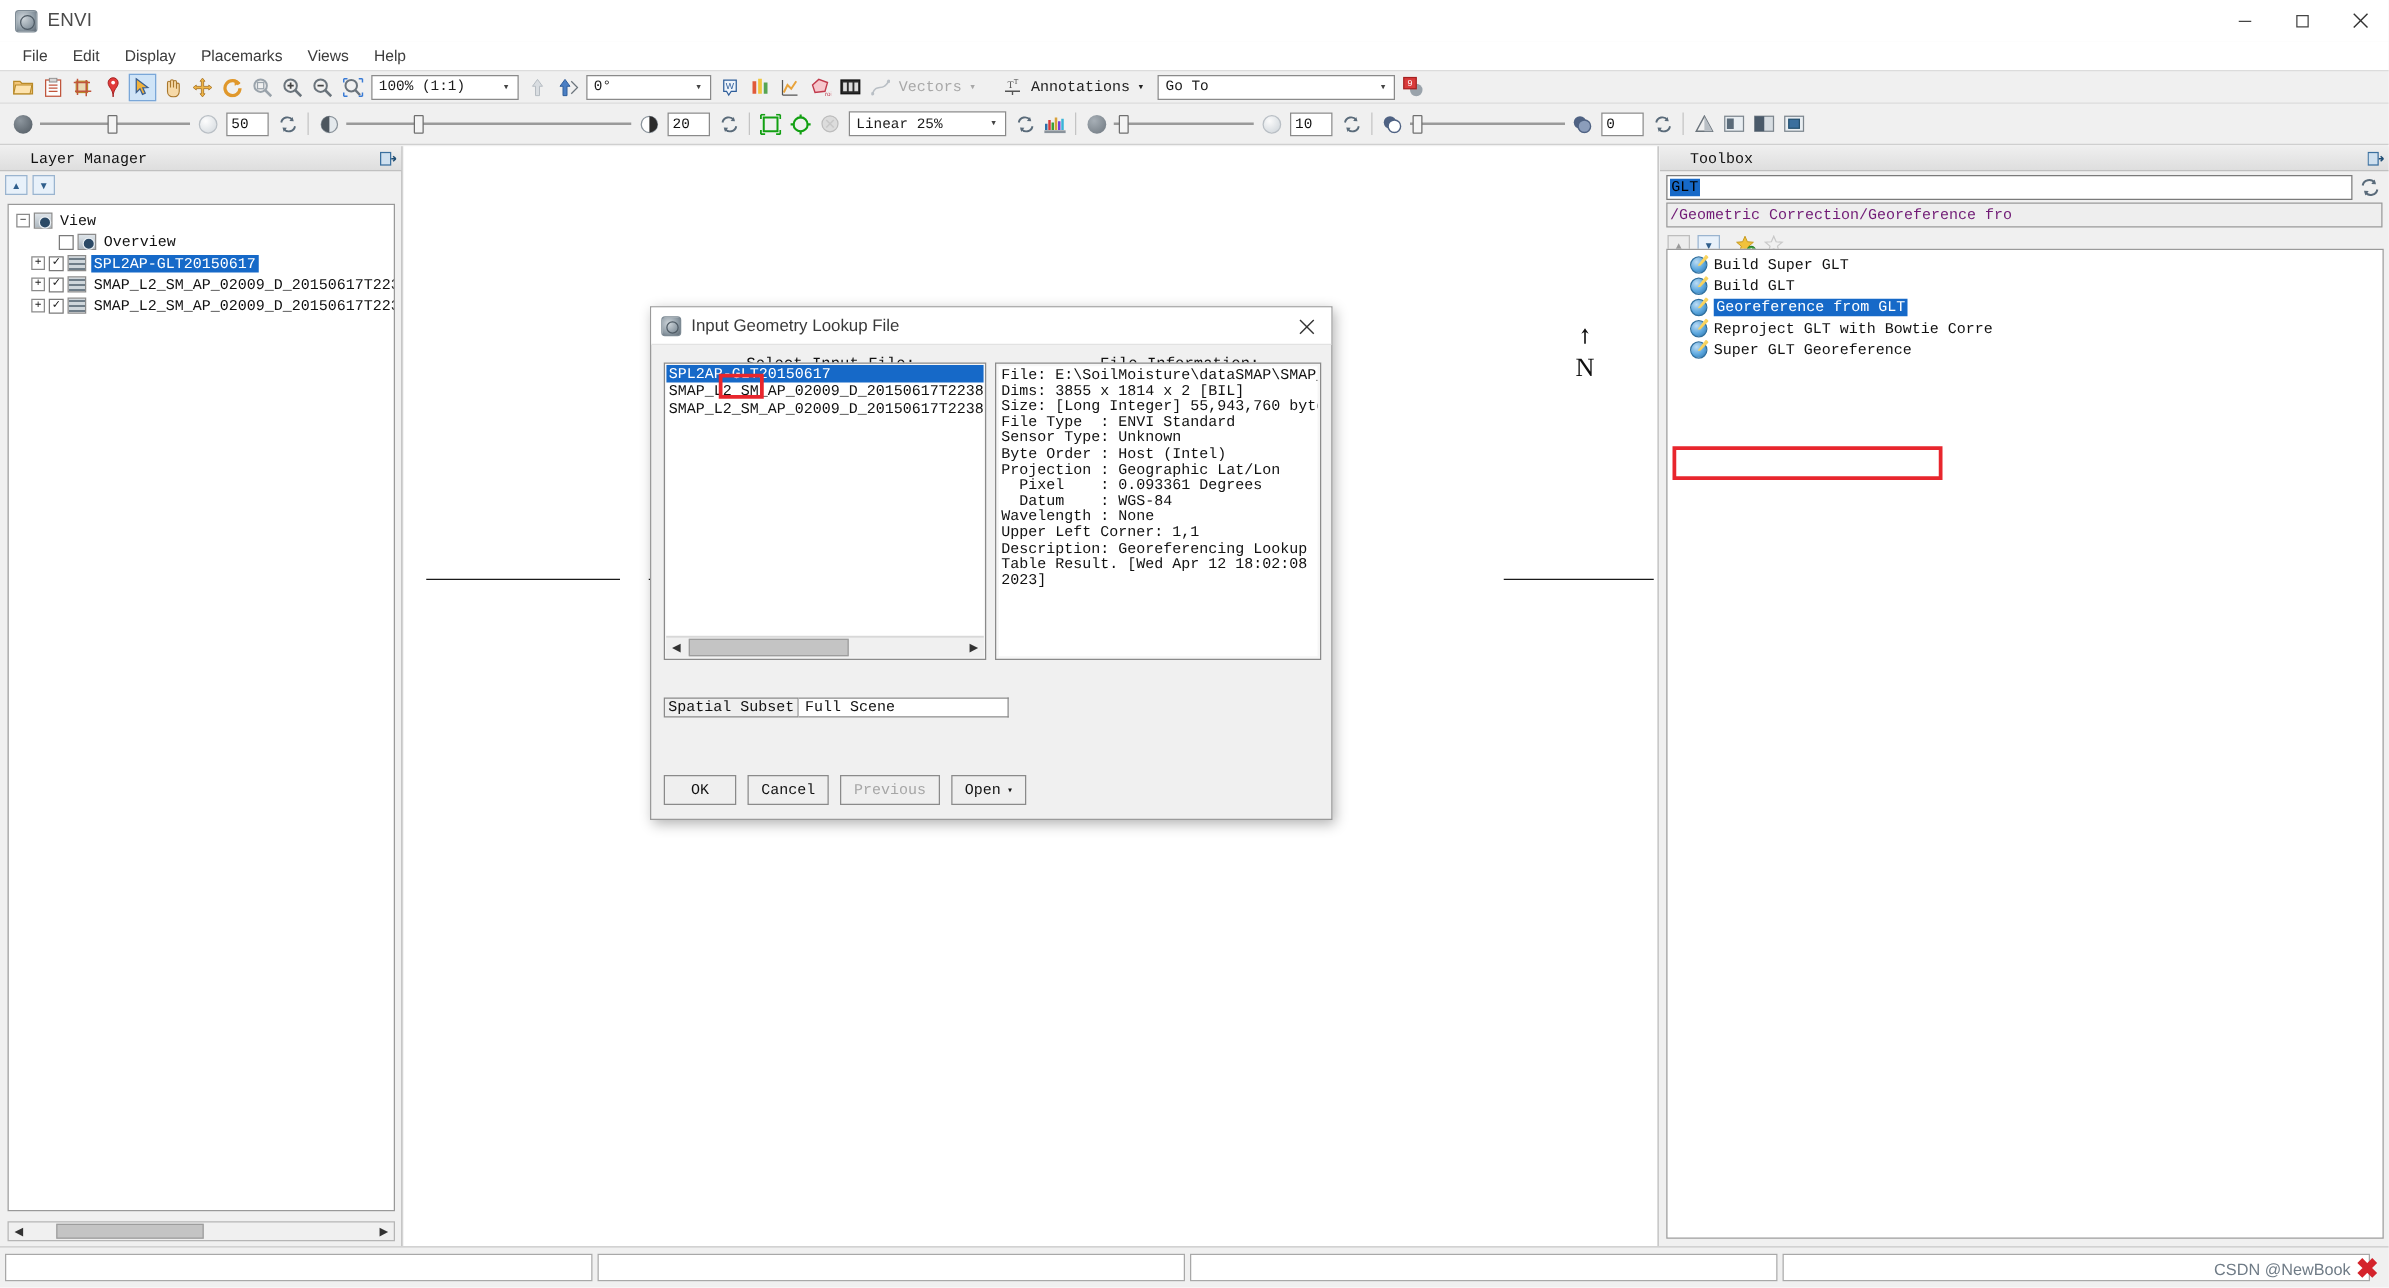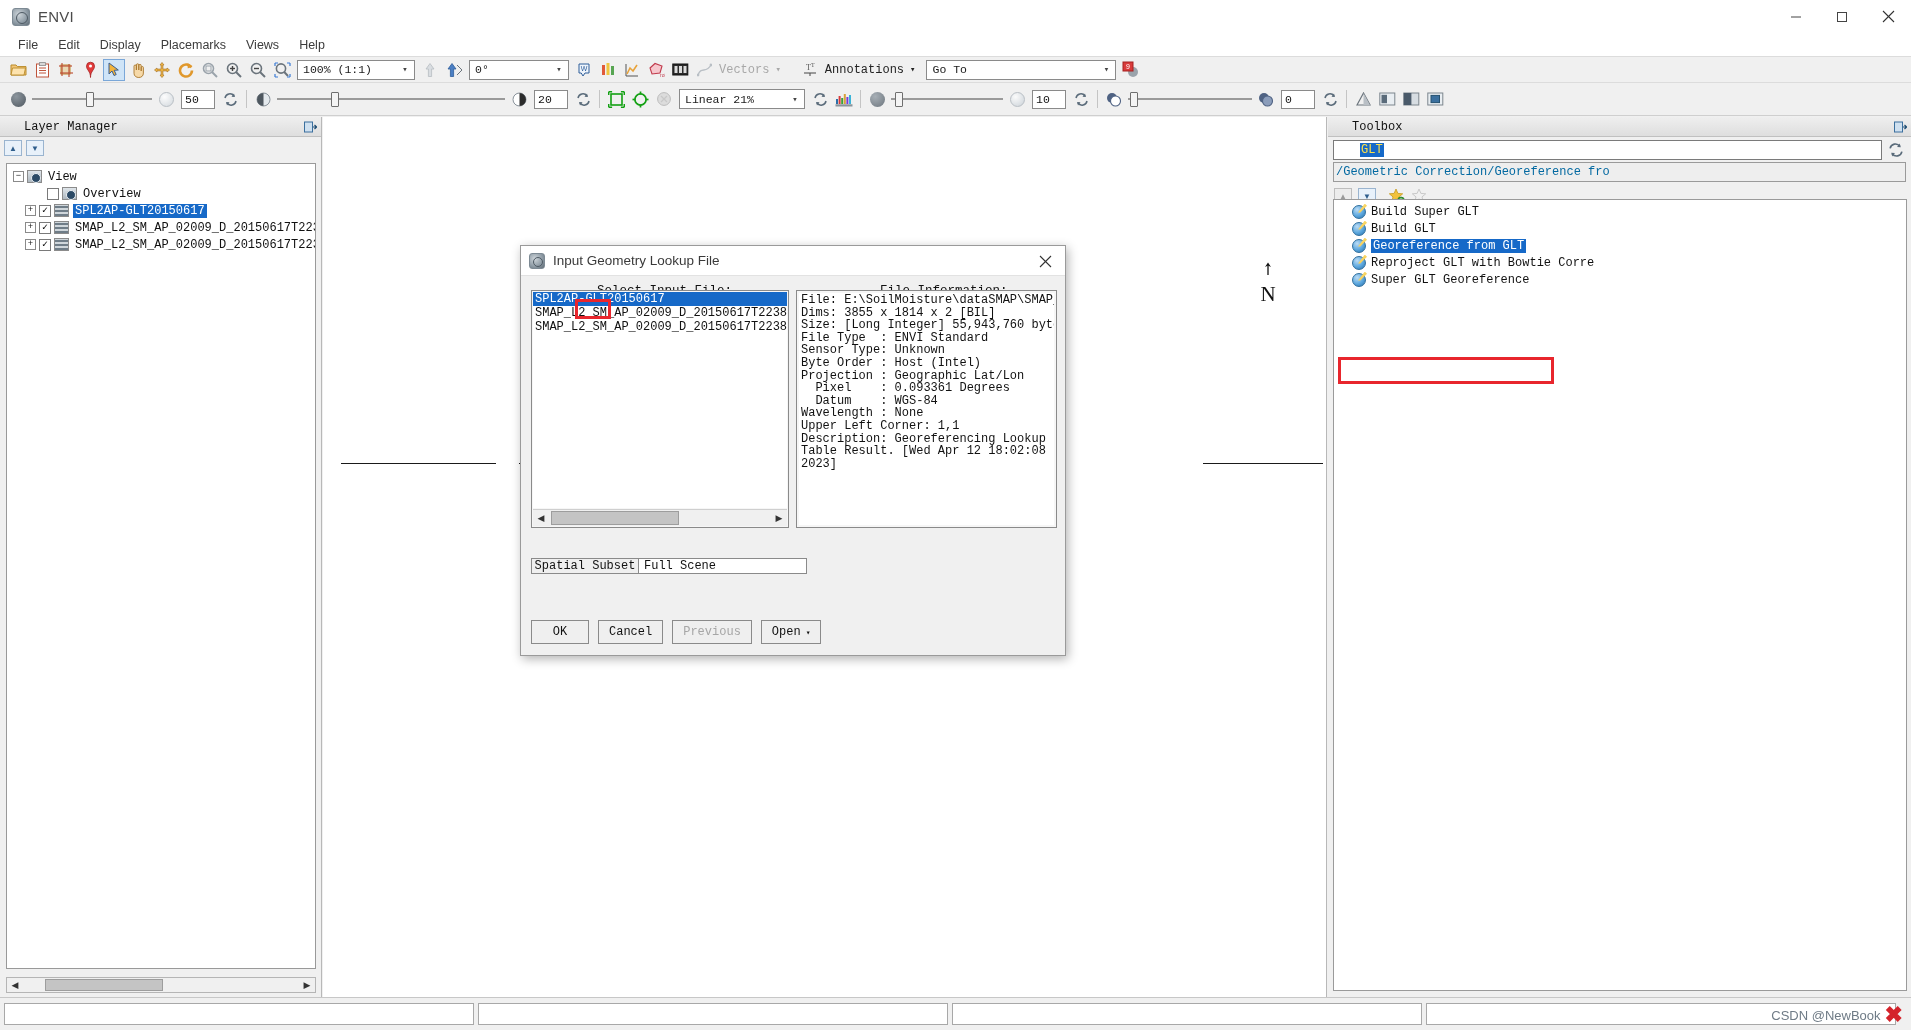--- a/index.html
+++ b/index.html
@@ -214,25 +214,25 @@
     background: #f0f0f0;
   }
   .tbx-search {
     margin: 3px 5px 2px 5px; display: flex; align-items: center; gap: 4px;
   }
   .tbx-search .hl {
     flex: 1; height: 20px; border: 1px solid #7a7a7a; background: #fff;
     font-family: "Liberation Mono", monospace; font-size: 12px; color: #111;
     display: flex; align-items: center; padding-left: 2px;
   }
-  .tbx-search .hl span { background: #1669c8; color: #fde047; padding: 0 1px; margin-left: 24px; }
+  .tbx-search .hl span { background: #1669c8; color: #000000; padding: 0 1px; }
   .tbx-path {
     margin: 2px 5px; height: 20px;
     border: 1px solid #9a9a9a; background: #eeeeee;
-    font-family: "Liberation Mono", monospace; font-size: 12px; color: #0369a1;
+    font-family: "Liberation Mono", monospace; font-size: 12px; color: #701a75;
     display: flex; align-items: center; padding-left: 2px;
     overflow: hidden; white-space: nowrap;
   }
   .tbx-toolrow {
     height: 24px; display:flex; align-items:center; padding: 2px 6px; gap: 6px;
   }
   .tbx-list {
     position: absolute; left: 5px; top: 82px; right: 4px; bottom: 6px;
     background: #fff; border: 1px solid #9a9a9a;
     font-family: "Liberation Mono", monospace; font-size: 12px; color: #111;
@@ -658,21 +658,21 @@
           <line x1="13.5" y1="8.5" x2="16.5" y2="8.5" stroke="#13a013" stroke-width="1.7"></line>
         </svg>
     </div>
     <div class="tb-icon">
       <svg width="16" height="16" viewBox="0 0 16 16">
           <circle cx="8" cy="8" r="6.4" fill="#dcdcdc" stroke="#bcbcbc"></circle>
           <path d="M5 5 11 11M11 5 5 11" stroke="#c8c8c8" stroke-width="1.3"></path>
         </svg>
     </div>
     <div class="tb-combo" style="width:126px">
-      <span>Linear 21%</span>
+      <span>Linear 25%</span>
       <span class="caret">▾</span>
     </div>
     <div class="tb-icon">
       <svg width="15" height="15" viewBox="0 0 15 15">
           <path d="M2 6a5 5 0 0 1 9-2" fill="none" stroke="#5a6b7a" stroke-width="1.5"></path>
           <path d="M11 1.5 12 5 8.5 4.8z" fill="#5a6b7a"></path>
           <path d="M13 9a5 5 0 0 1-9 2" fill="none" stroke="#5a6b7a" stroke-width="1.5"></path>
           <path d="M4 13.5 3 10 6.5 10.2z" fill="#5a6b7a"></path>
         </svg>
     </div>

